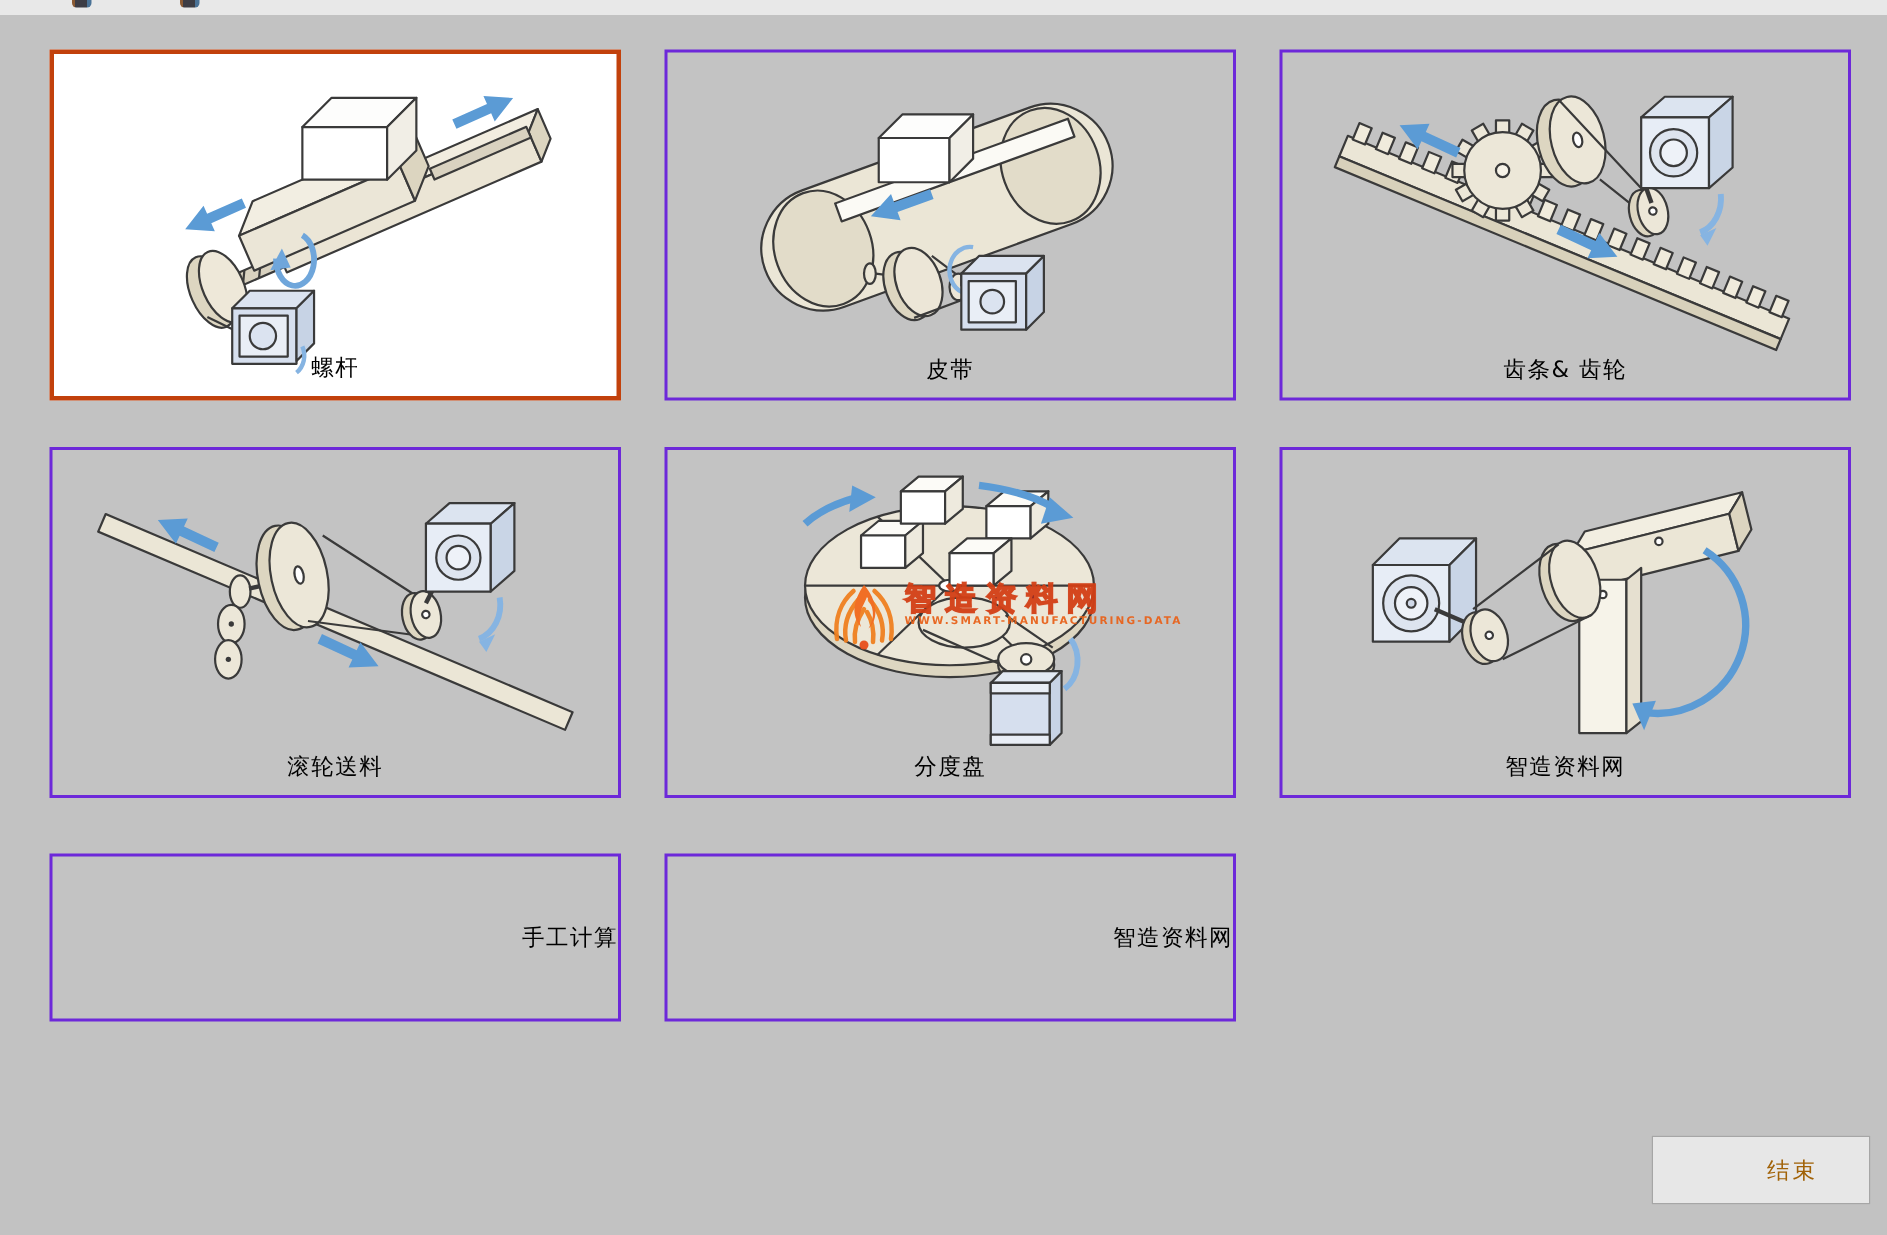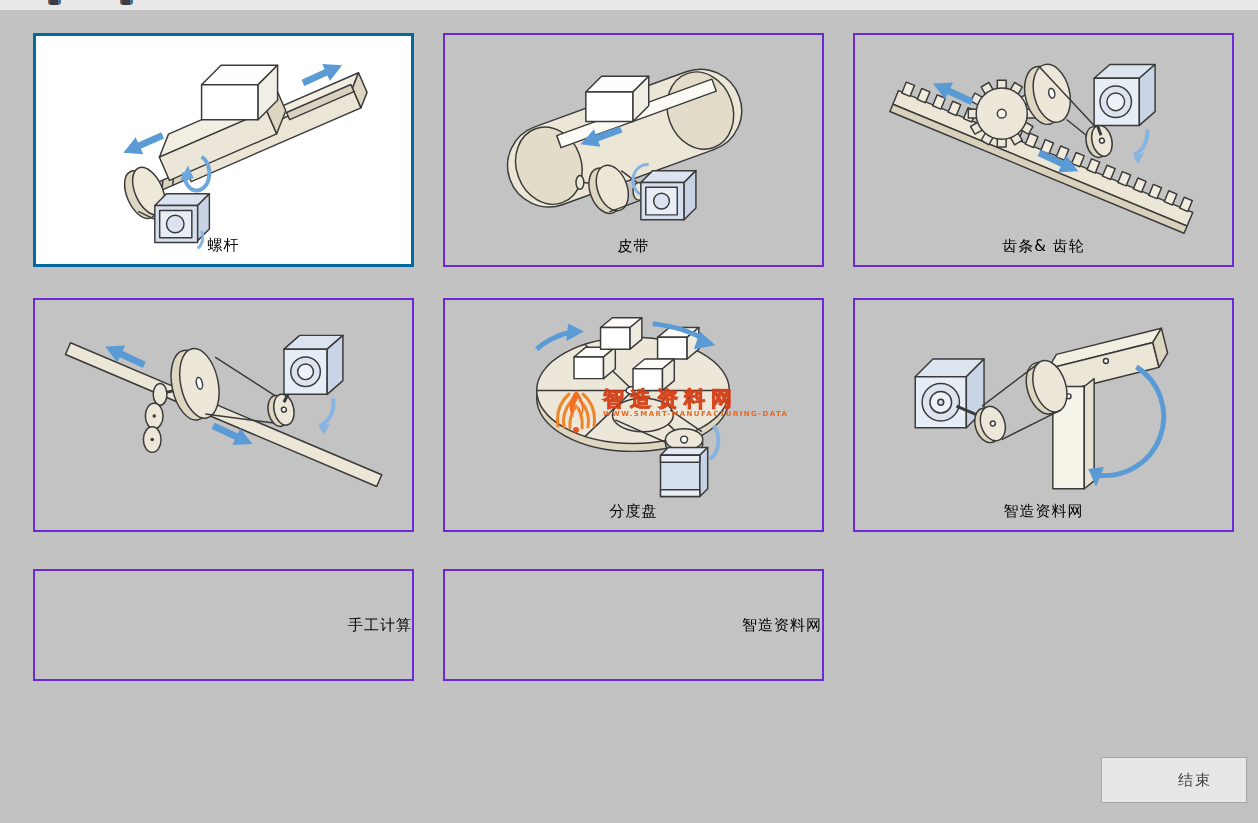--- a/index.html
+++ b/index.html
@@ -12,37 +12,37 @@
   .top-strip{position:absolute;left:0;top:0;width:100%;height:10px;background:#e8e8e8;}
   .frag{position:absolute;top:0;height:5px;width:13px;border-radius:0 0 3px 3px;
         background:linear-gradient(90deg,#8a5a33 0 2px,#3c3c44 2px 10px,#4a7296 10px 13px);}
   .frag.f1{left:48px;} .frag.f2{left:120px;}
 
   .tile{
     position:absolute;box-sizing:border-box;
     background:#c3c3c3;border:2px solid #6d28d9;
     cursor:pointer;
   }
-  .tile.selected{background:#ffffff;border:3px solid #0369a1;}
+  .tile.selected{background:#ffffff;border:3px solid #c2410c;}
   .tile svg.illus{position:absolute;left:0;top:0;width:100%;height:100%;display:block;}
   .tile-label{
     position:absolute;left:0;right:0;bottom:9px;text-align:center;
     font-size:15px;color:#000;letter-spacing:1px;
   }
   .text-tile{display:flex;align-items:center;justify-content:flex-end;}
   .text-tile .tile-label{position:static;bottom:auto;}
 
   
   .r1{top:33px;height:234px;} .r2{top:298px;height:234px;} .r3{top:569px;height:112px;}
   .c1{left:33px;width:381px;} .c2{left:443px;width:381px;} .c3{left:853px;width:381px;}
 
   .end-btn{
     position:absolute;left:1101px;top:757px;width:146px;height:46px;
     background:#e7e7e7;border:1px solid #a6a6a6;
-    font-size:15px;color:#404040;letter-spacing:2px;
+    font-size:15px;color:#a16207;letter-spacing:2px;
     font-family:"DejaVu Sans","Liberation Sans",sans-serif;cursor:pointer;padding-left:48px;
   }
 
   .watermark{
     position:absolute;left:554px;top:388px;width:236px;height:48px;
     display:flex;align-items:flex-start;gap:5px;pointer-events:none;z-index:6;opacity:.95;
   }
   .wm-logo{flex:0 0 auto;}
   .wm-title{
     display:block;font-size:21px;line-height:22px;font-weight:bold;
@@ -242,20 +242,21 @@
       <circle cx="274" cy="73" r="15" fill="#dde4ef"></circle>
       <circle cx="274" cy="73" r="8" fill="#eef2f8"></circle>
       <path d="M302,100 a20,24 0 0 1 -14,28" stroke="#86b4e2" stroke-width="4"></path>
       <polygon points="288,130 299,125 293,137" fill="#86b4e2" stroke="none"></polygon>
     </g>
     <g fill="#5b9bd5" stroke="none">
       <path transform="translate(110,66) rotate(205)" d="M0,-3.5 H26 V-9.5 L44,0 L26,9.5 V3.5 H0 Z"></path>
       <path transform="translate(180,128) rotate(25)" d="M0,-3.5 H26 V-9.5 L44,0 L26,9.5 V3.5 H0 Z"></path>
     </g>
   </svg>
+  <div class="tile-label">滚轮送料</div>
 </div>
 
 <div class="tile r2 c2">
   <svg class="illus" viewBox="0 0 381 234">
     <g stroke="#3a3a3a" stroke-width="1.5" stroke-linejoin="round" fill="none">
       <ellipse cx="190" cy="100" rx="98" ry="54" fill="#ddd6c1"></ellipse>
       <ellipse cx="190" cy="92" rx="98" ry="54" fill="#ece7d8"></ellipse>
       <line x1="92" y1="92" x2="288" y2="92"></line>
       <line x1="141" y1="45" x2="239" y2="139"></line>
       <line x1="239" y1="45" x2="141" y2="139"></line>

